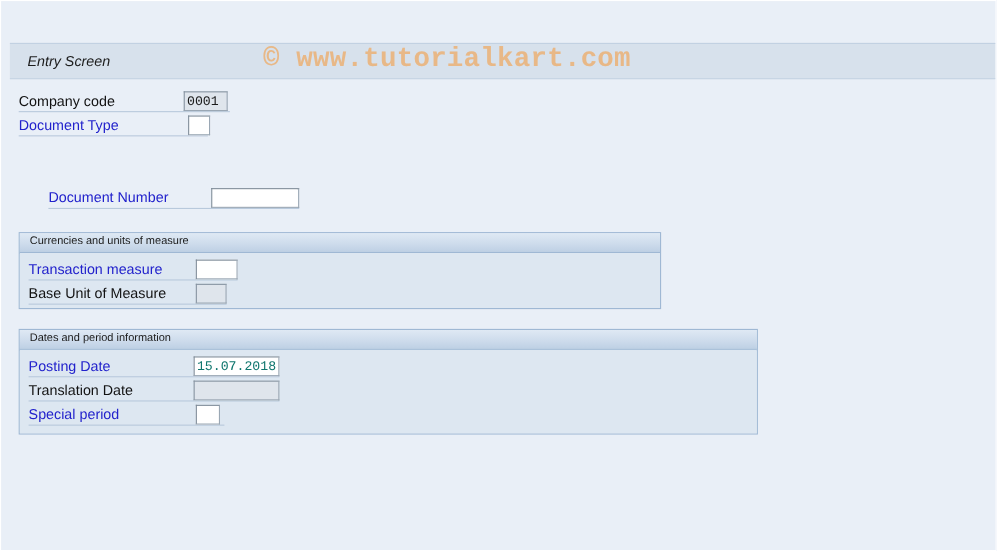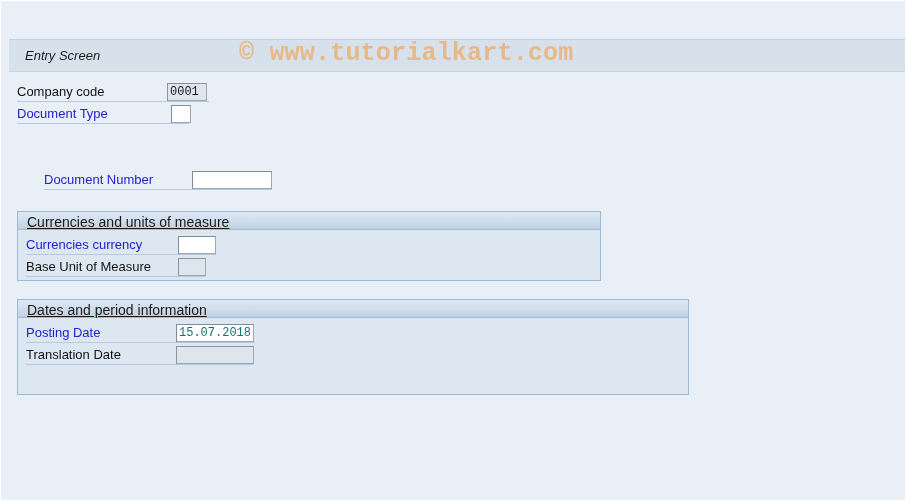--- a/index.html
+++ b/index.html
@@ -160,24 +160,23 @@
     right: 0;
     height: 18px;
     box-sizing: border-box;
     background: linear-gradient(to bottom, #dfe9f4 0%, #cedcec 55%, #bed0e4 100%);
     border-bottom: 1px solid #9fb8d4;
   }
   .group-header-text {
     position: absolute;
     left: 9px;
     top: 2px;
-    font-size: 14px;
+    font-size: 10px;
     color: #1a1a1a;
     white-space: nowrap;
-    text-decoration: underline;
   }
   .group-body {
     position: absolute;
     left: 0;
     right: 0;
     top: 19px;
     bottom: 0;
     background: #dde7f1;
   }
 </style>
@@ -213,21 +212,21 @@
       <input class="inp" type="text" style="left: 148px; top: 0px; width: 80px;" value="">
     </div>
 
     <div class="groupbox" style="left:8px; top:138px; width:584px; height:70px;">
       <div class="group-header">
         <div class="group-header-text">Currencies and units of measure</div>
       </div>
       <div class="group-body">
 
         <div class="field-row" style="left:8px; top:5px; width:190px;">
-          <div class="field-label link">Currencies currency</div>
+          <div class="field-label link">Transaction measure</div>
           <div class="label-underline" style="width:190px;"></div>
           <input class="inp" type="text" style="left: 152px; top: 0px; width: 38px;" value="">
         </div>
 
         <div class="field-row" style="left:8px; top:27px; width:180px;">
           <div class="field-label plain">Base Unit of Measure</div>
           <div class="label-underline" style="width:180px;"></div>
           <input class="inp readonly" type="text" style="left: 152px; top: 0px; width: 28px;" value="">
         </div>
 
@@ -245,18 +244,23 @@
           <div class="label-underline" style="width:228px;"></div>
           <input class="inp date-filled" type="text" style="left: 150px; top: 0px; width: 78px;" value="15.07.2018">
         </div>
 
         <div class="field-row" style="left:8px; top:27px; width:228px;">
           <div class="field-label plain">Translation Date</div>
           <div class="label-underline" style="width:228px;"></div>
           <input class="inp readonly" type="text" style="left: 150px; top: 0px; width: 78px;" value="">
         </div>
 
+        <div class="field-row" style="left:8px; top:49px; width:178px;">
+          <div class="field-label link">Special period</div>
+          <div class="label-underline" style="width:178px;"></div>
+          <input class="inp" type="text" style="left: 152px; top: 0px; width: 22px;" value="">
+        </div>
 
       </div>
     </div>
 
   </div>
 </div>
 
 </body></html>

